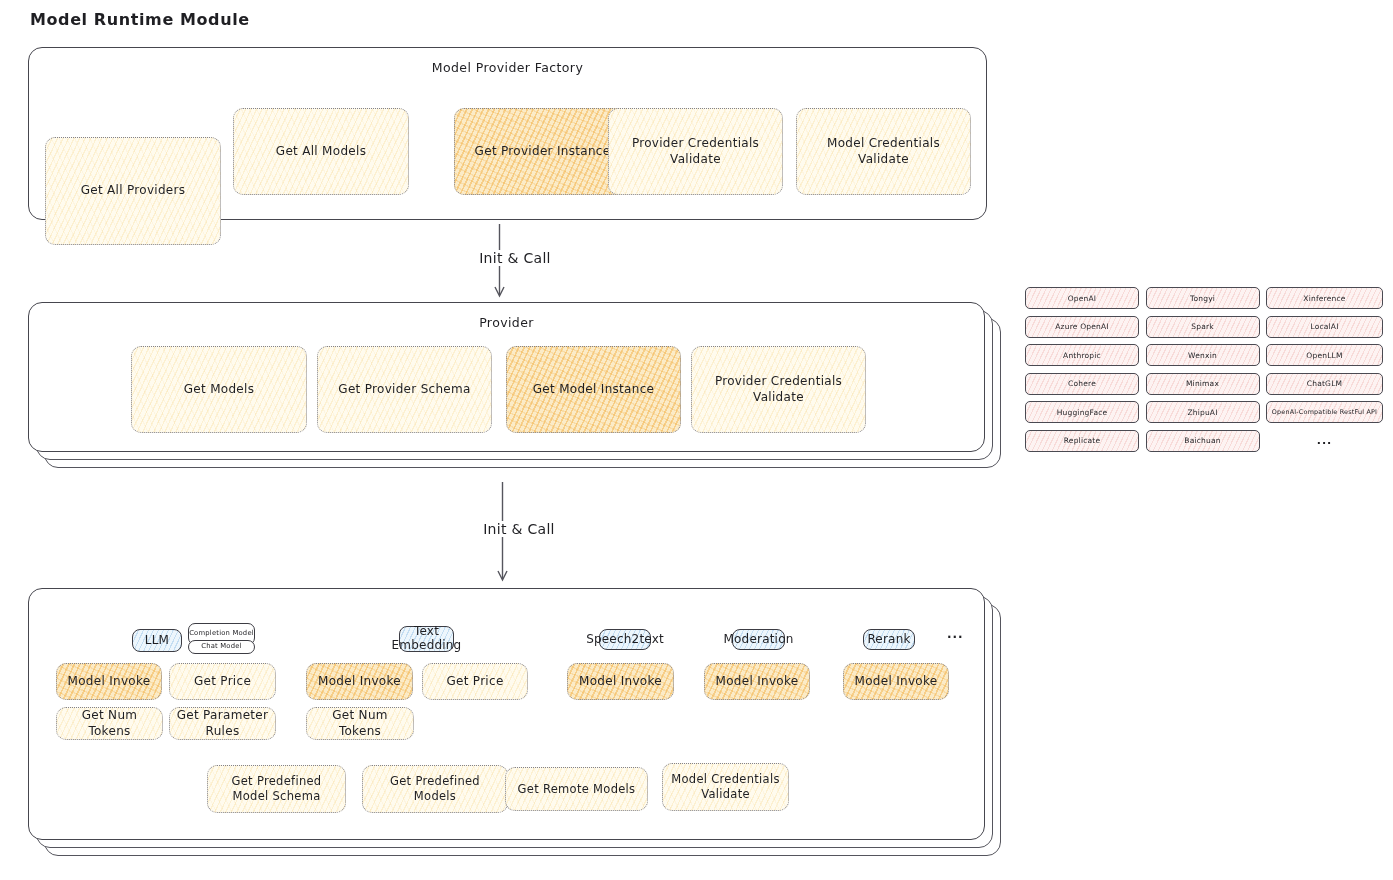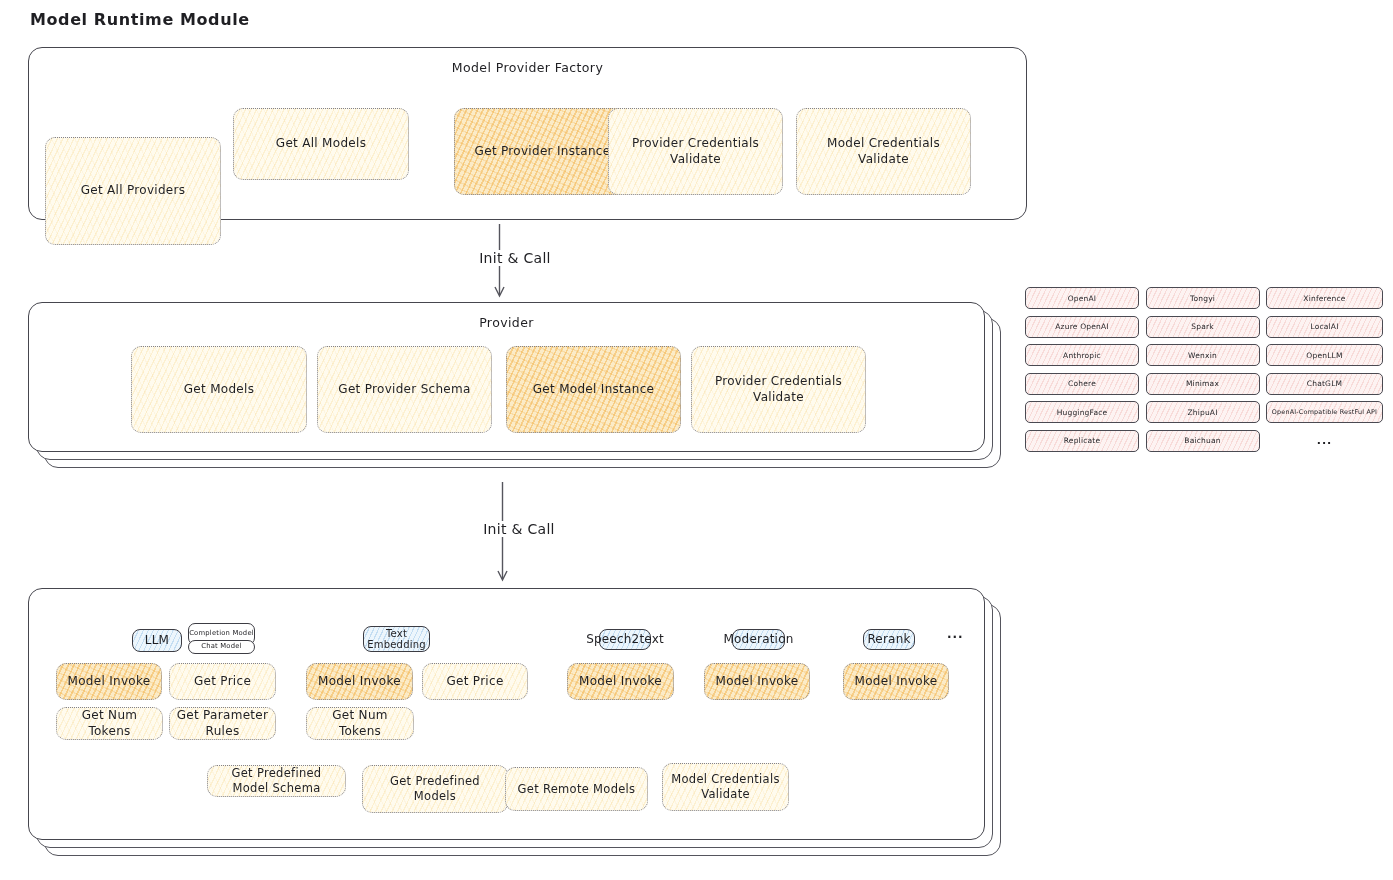--- a/index.html
+++ b/index.html
@@ -77,24 +77,24 @@
   }
   .fs11{font-size:11.5px;}
 </style>
 </head>
 <body>
 
 <div id="canvas">
 
   <div id="page-title">Model Runtime Module</div>
 
-  <div class="panel" style="left:28px;top:47px;width:957px;height:171px;padding-left:40px;">
+  <div class="panel" style="left:28px;top:47px;width:957px;height:171px;">
     <div class="panel-title">Model Provider Factory</div>
     <div class="btn btn-light" style="left:16px;top:60px;width:176px;height:108px;margin-top:29px;">Get All Providers</div>
-    <div class="btn btn-light" style="left:204px;top:60px;width:176px;height:72px;">Get All Models</div>
+    <div class="btn btn-light" style="left:204px;top:60px;width:176px;height:87px;">Get All Models</div>
     <div class="btn btn-hl" style="left:392px;top:60px;width:177px;height:87px;margin-left:33px;">Get Provider Instance</div>
     <div class="btn btn-light" style="left:579px;top:60px;width:175px;height:87px;">Provider Credentials Validate</div>
     <div class="btn btn-light" style="left:767px;top:60px;width:175px;height:87px;">Model Credentials Validate</div>
   </div>
 
   <svg class="abs" style="left:492px;top:224px;" width="16" height="74">
     <line x1="7.5" y1="0" x2="7.5" y2="71" stroke="#55555d" stroke-width="1.4"></line>
     <polyline points="3,63 7.5,72 12,63" fill="none" stroke="#55555d" stroke-width="1.4"></polyline>
   </svg>
   <div class="arrow-label" style="left:499px;top:250px;">Init &amp; Call</div>
@@ -139,38 +139,38 @@
   <div class="arrow-label" style="left:503px;top:521px;">Init &amp; Call</div>
 
   <div class="abs" style="left:28px;top:588px;width:975px;height:270px;">
     <div class="stack-layer" style="left:16px;top:16px;width:955px;height:250px;"></div>
     <div class="stack-layer" style="left:8px;top:8px;width:955px;height:250px;"></div>
     <div class="panel" style="left:0;top:0;width:955px;height:250px;">
 
       <div class="pill pill-blue" style="left:103px;top:40px;width:50px;height:23px;font-size:12px;">LLM</div>
       <div class="pill pill-white" style="left:159px;top:34px;width:67px;height:22px;">Completion Model</div>
       <div class="pill pill-white" style="left:159px;top:51px;width:67px;height:14px;">Chat Model</div>
-      <div class="pill pill-blue" style="left:334px;top:37px;width:67px;height:26px;font-size:10px;">Text Embedding</div>
+      <div class="pill pill-blue" style="left:370px;top:37px;width:55px;height:26px;font-size:12px;">Text Embedding</div>
       <div class="pill pill-blue" style="left:570px;top:40px;width:52px;height:21px;">Speech2text</div>
       <div class="pill pill-blue" style="left:703px;top:40px;width:53px;height:21px;">Moderation</div>
       <div class="pill pill-blue" style="left:834px;top:40px;width:52px;height:21px;">Rerank</div>
       <div class="ellipsis" style="left:918px;top:38px;">...</div>
 
       <div class="btn btn-hl" style="left:27px;top:74px;width:106px;height:37px;">Model Invoke</div>
       <div class="btn btn-light" style="left:140px;top:74px;width:107px;height:37px;">Get Price</div>
       <div class="btn btn-hl" style="left:277px;top:74px;width:107px;height:37px;">Model Invoke</div>
       <div class="btn btn-light" style="left:393px;top:74px;width:106px;height:37px;">Get Price</div>
       <div class="btn btn-hl" style="left:538px;top:74px;width:107px;height:37px;">Model Invoke</div>
       <div class="btn btn-hl" style="left:675px;top:74px;width:106px;height:37px;">Model Invoke</div>
       <div class="btn btn-hl" style="left:814px;top:74px;width:106px;height:37px;">Model Invoke</div>
 
       <div class="btn btn-light" style="left:27px;top:118px;width:107px;height:33px;">Get Num Tokens</div>
       <div class="btn btn-light" style="left:140px;top:118px;width:107px;height:33px;padding:0 4px;">Get Parameter Rules</div>
       <div class="btn btn-light" style="left:277px;top:118px;width:108px;height:33px;">Get Num Tokens</div>
 
-      <div class="btn btn-light fs11" style="left:178px;top:176px;width:139px;height:32px;">Get Predefined Model Schema</div>
+      <div class="btn btn-light fs11" style="left:178px;top:176px;width:139px;height:48px;">Get Predefined Model Schema</div>
       <div class="btn btn-light fs11" style="left:333px;top:176px;width:146px;height:48px;">Get Predefined Models</div>
       <div class="btn btn-light fs11" style="left:476px;top:178px;width:143px;height:44px;">Get Remote Models</div>
       <div class="btn btn-light fs11" style="left:633px;top:174px;width:127px;height:48px;">Model Credentials Validate</div>
     </div>
   </div>
 
 </div>
 
 </body></html>

